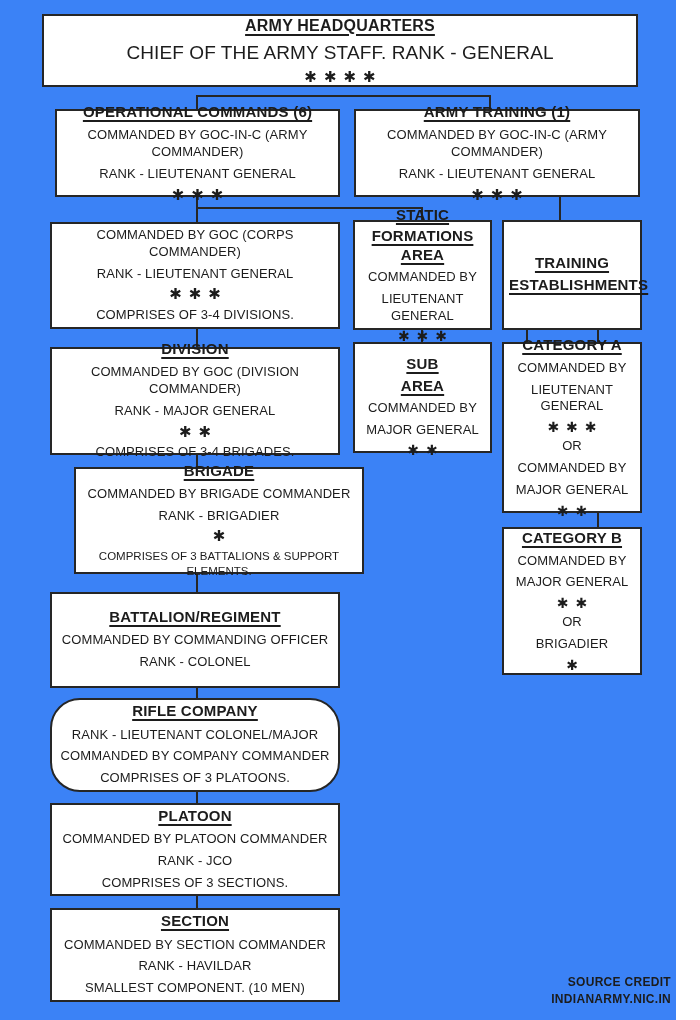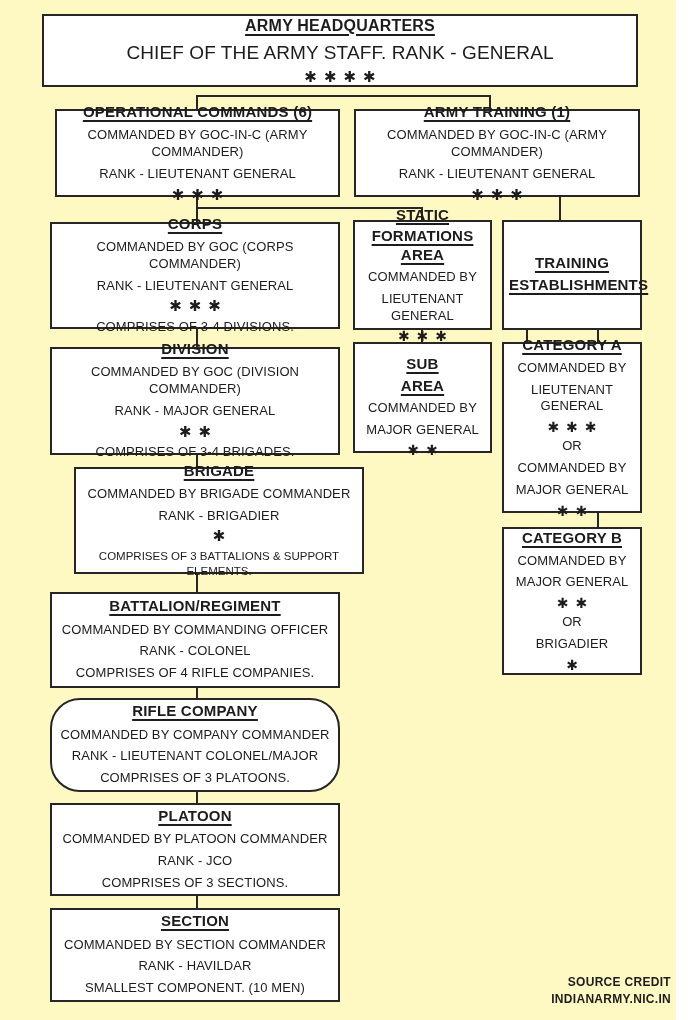--- a/index.html
+++ b/index.html
@@ -1,17 +1,17 @@
 <!DOCTYPE html>
 <html><head>
 <meta charset="utf-8">
 <style>
   html,body { margin:0; padding:0; background:#ffffff; }
   .canvas {
-    position:relative; width:676px; height:1020px; background:#fef9c3;
+    position:relative; width:676px; height:1020px; background:#3b82f6;
     font-family:"Liberation Sans", sans-serif; color:#1c1c1c;
     overflow:hidden;
   }
   .box {
     position:absolute; box-sizing:border-box;
     border:2px solid #262626; background:#ffffff;
     display:flex; flex-direction:column; align-items:center; justify-content:center;
     text-align:center; padding:4px 5px;
   }
   .row { width:100%; }
@@ -74,21 +74,20 @@
   </div>
 
   <div class="box" style="left:354px; top:109px; width:286px; height:88px;">
     <div class="row title">ARMY TRAINING (1)</div>
     <div class="row body">COMMANDED BY GOC-IN-C (ARMY COMMANDER)</div>
     <div class="row body">RANK - LIEUTENANT GENERAL</div>
     <div class="row stars">✱✱✱</div>
   </div>
 
   <div class="box" style="left:50px; top:222px; width:290px; height:107px;">
-    <div class="row title">CORPS</div>
     <div class="row body">COMMANDED BY GOC (CORPS COMMANDER)</div>
     <div class="row body">RANK - LIEUTENANT GENERAL</div>
     <div class="row stars">✱✱✱</div>
     <div class="row body">COMPRISES OF 3-4 DIVISIONS.</div>
   </div>
 
   <div class="box" style="left:353px; top:220px; width:139px; height:110px;">
     <div class="row title tight">STATIC</div>
     <div class="row title tight">FORMATIONS AREA</div>
     <div class="row body">COMMANDED BY</div>
@@ -143,27 +142,26 @@
     <div class="row stars sm">✱✱</div>
     <div class="row body">OR</div>
     <div class="row body">BRIGADIER</div>
     <div class="row stars sm">✱</div>
   </div>
 
   <div class="box" style="left:50px; top:592px; width:290px; height:96px;">
     <div class="row title">BATTALION/REGIMENT</div>
     <div class="row body">COMMANDED BY COMMANDING OFFICER</div>
     <div class="row body">RANK - COLONEL</div>
-    <div class="row body">COMPRISES OF 4 RIFLE COMPANIES.</div>
   </div>
 
   <div class="box" style="left:50px; top:698px; width:290px; height:94px;border-radius:30px;">
     <div class="row title">RIFLE COMPANY</div>
+    <div class="row body">RANK - LIEUTENANT COLONEL/MAJOR</div>
     <div class="row body">COMMANDED BY COMPANY COMMANDER</div>
-    <div class="row body">RANK - LIEUTENANT COLONEL/MAJOR</div>
     <div class="row body">COMPRISES OF 3 PLATOONS.</div>
   </div>
 
   <div class="box" style="left:50px; top:803px; width:290px; height:93px;">
     <div class="row title">PLATOON</div>
     <div class="row body">COMMANDED BY PLATOON COMMANDER</div>
     <div class="row body">RANK - JCO</div>
     <div class="row body">COMPRISES OF 3 SECTIONS.</div>
   </div>
 

